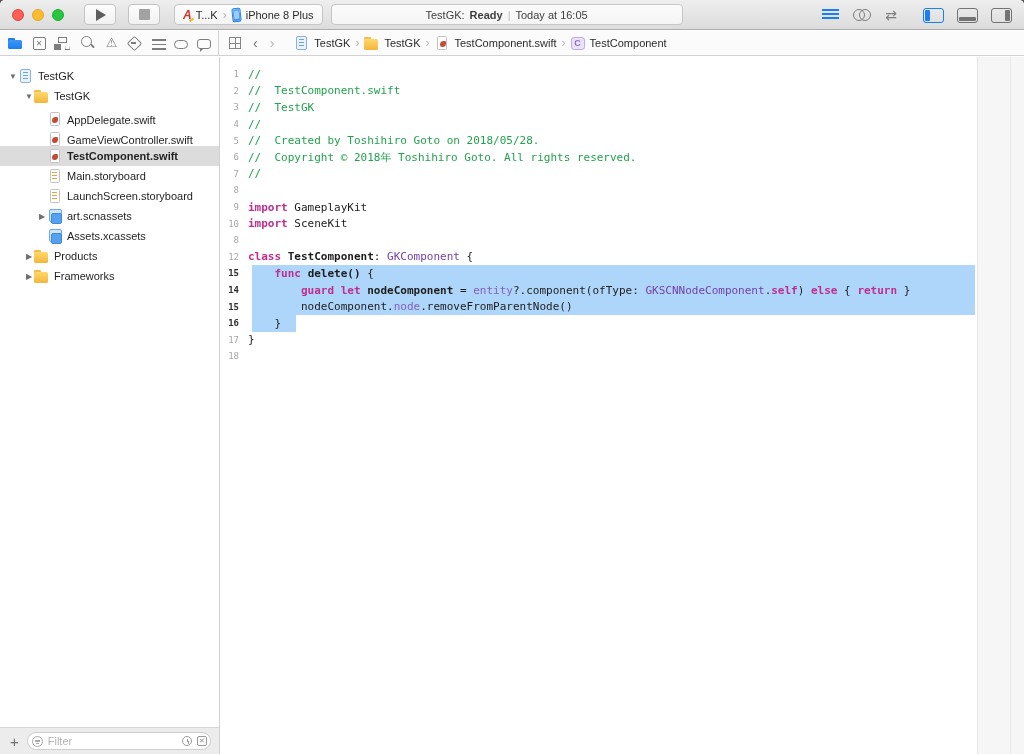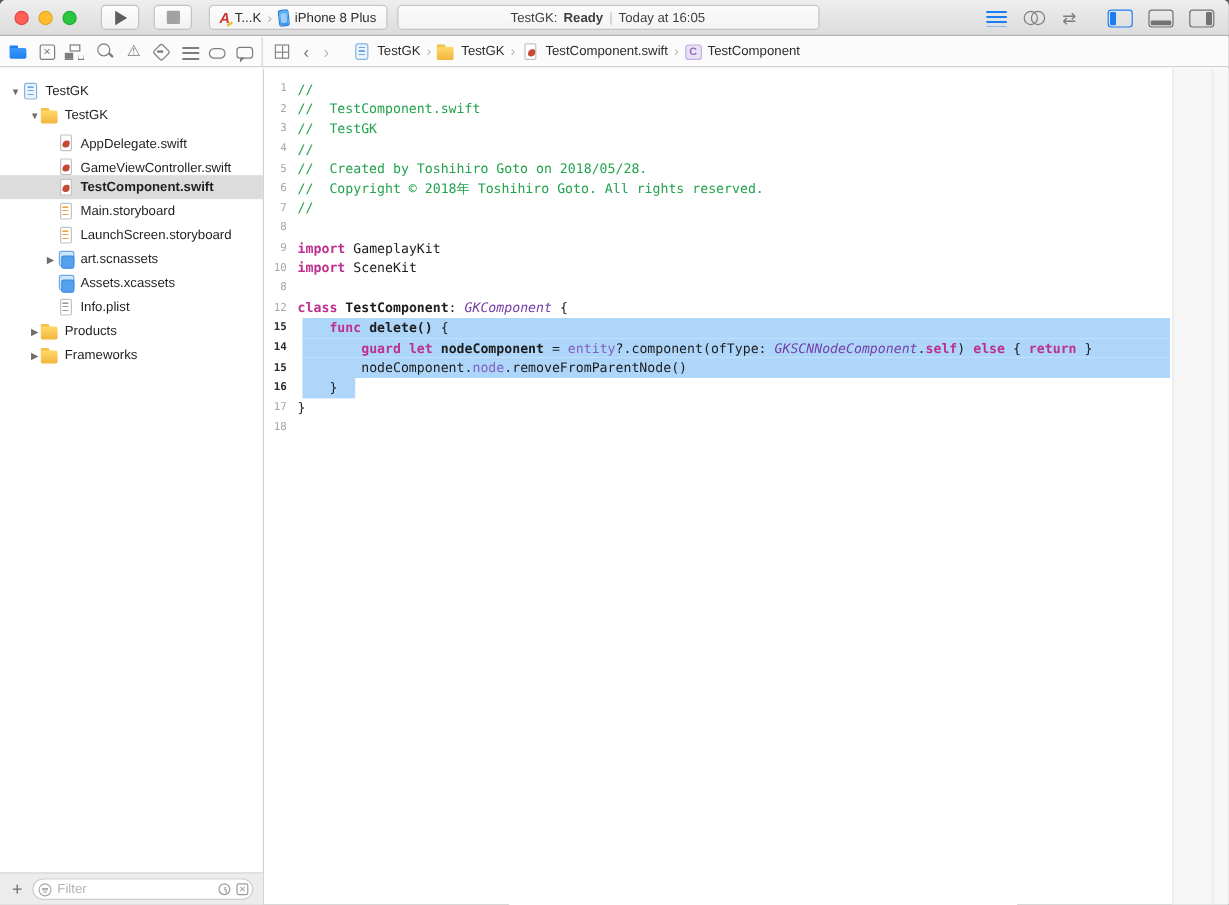--- a/index.html
+++ b/index.html
@@ -114,21 +114,21 @@
   .code-lines { padding-top:9px; font-family:"DejaVu Sans Mono","Liberation Mono",monospace; }
   .code-line { position:relative; height:16.6px; display:flex; align-items:center; }
   .selbar { position:absolute; top:0; bottom:0; left:32px; background:#aed6fa; z-index:0; }
   .selbar.full { right:49px; }
   .selbar.part { width:44px; }
   .ln { position:relative; z-index:1; width:28px; text-align:right; padding-right:9px; font-size:9px; color:#a6a6a6; flex:none; }
   .lnsel { color:#2e2e2e; font-weight:700; }
   .codetext { position:relative; z-index:1; white-space:pre; font-size:11px; color:#1d1d1d; }
   .tok-kw { color:#be2f8f; font-weight:700; }
   .tok-decl { color:#1d1d1d; font-weight:700; }
-  .tok-type { color:#7540a8;font-style:italic; }
+  .tok-type { color:#7540a8; }
   .tok-prop { color:#8460bf; }
   .tok-comment { color:#22a24c; }
   .tok-plain { color:#1d1d1d; }
   .scrollstrip { position:absolute; top:0; bottom:0; right:0; width:47px; background:#f6f6f6; border-left:1px solid #e5e5e5; z-index:2; }
   .scrollstrip::after { content:""; position:absolute; top:0; bottom:0; right:13px; width:1px; background:#e9e9e9; }
 </style>
 </head>
 <body>
 
 <div class="app">
@@ -252,25 +252,20 @@
         <div class="trow" style="padding-left: 37px;">
           <span class="disclosure">▶</span>
           <span class="fi fi-assets"></span>
           <span class="tlabel">art.scnassets</span>
         </div>
         <div class="trow" style="padding-left: 37px; text-align: right;">
           <span class="disclosure"></span>
           <span class="fi fi-assets"></span>
           <span class="tlabel">Assets.xcassets</span>
         </div>
-        <div class="trow" style="padding-left: 37px;">
-          <span class="disclosure"></span>
-          <span class="fi fi-plist"></span>
-          <span class="tlabel">Info.plist</span>
-        </div>
         <div class="trow" style="padding-left: 24px;">
           <span class="disclosure">▶</span>
           <span class="fi fi-folder"></span>
           <span class="tlabel">Products</span>
         </div>
         <div class="trow" style="padding-left: 24px;">
           <span class="disclosure">▶</span>
           <span class="fi fi-folder"></span>
           <span class="tlabel">Frameworks</span>
         </div>

